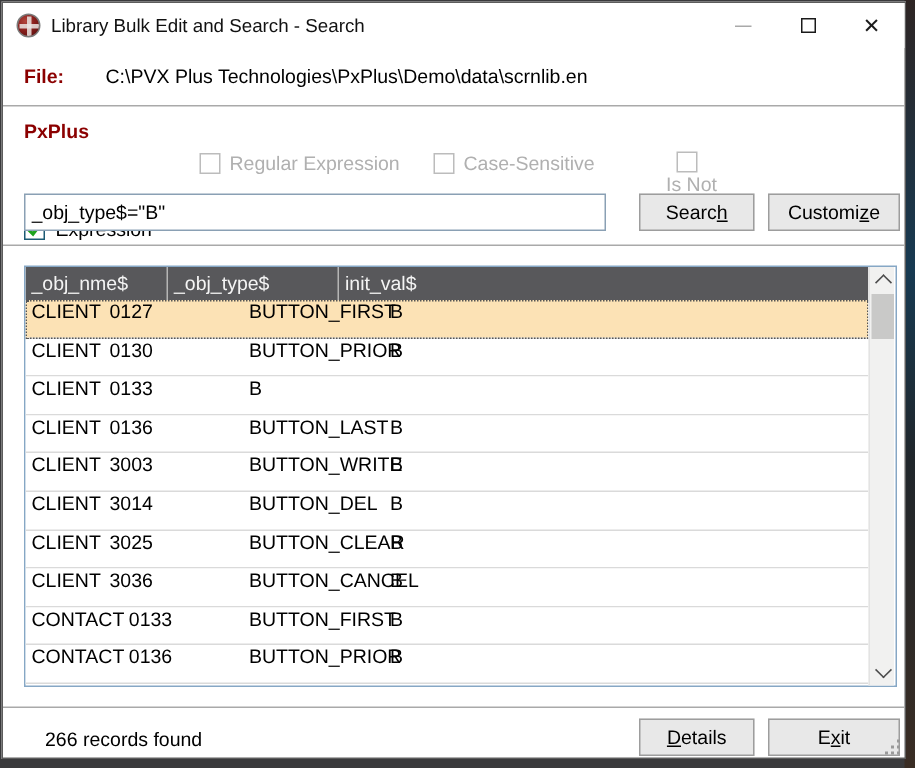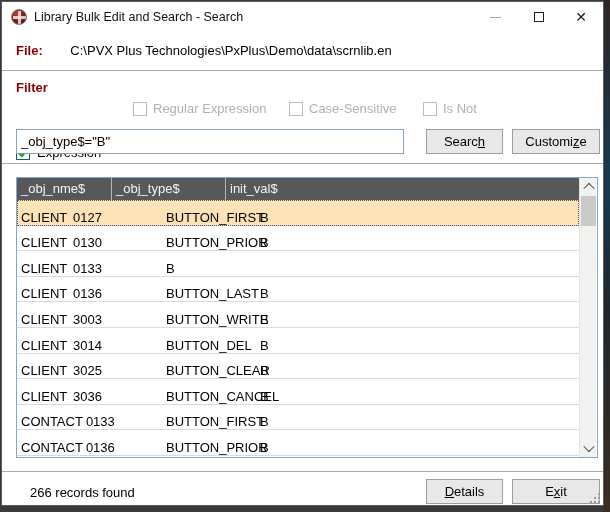--- a/index.html
+++ b/index.html
@@ -39,42 +39,42 @@
   .filter-label { position:absolute; left:14px; top:78px; font-size:13px; font-weight:bold; color:#8B0000; }
   .cb-row { position:absolute; left:0; top:99px; height:16px; width:100%; }
   .cb { position:absolute; display:flex; align-items:center; }
   .cb-box { width:14px; height:14px; background:#fff; border:1px solid #1C5A74; display:flex; align-items:center; justify-content:center; flex:none; }
   .cb.disabled .cb-box { border-color:#bcbcbc; }
   .cb-label { font-size:13px; color:#000; margin-left:6px; white-space:nowrap; }
   .cb.disabled .cb-label { color:#b0b0b0; }
   .cb .checkmark { display:none; }
   .cb.checked .checkmark { display:block; }
   .cb-exp { left:14px;margin-top:44px; }  .cb-exp .cb-label { margin-left:7px; }
-  .cb-reg { left:131px; } .cb-case { left:287px; } .cb-not { left:421px; }
+  .cb-reg { left:131px; } .cb-case { left:287px; } .cb-not { left:436px;flex-direction:column; }
   .expr-input { position:absolute; left:14px; top:127px; width:388px; height:25px;
     border:1px solid #8aa0b4; font-family:"Liberation Sans", sans-serif; font-size:13px;
     padding:0 4px; color:#000; outline:none; background:#fff; }
   .btn { position:absolute; height:25px; background:#e8e8e8; border:1px solid #9d9d9d;
     font-family:"Liberation Sans", sans-serif; font-size:13px; color:#000;
     display:flex; align-items:center; justify-content:center; cursor:default; white-space:nowrap; }
   .btn .mn { text-decoration:underline; }
   .btn-search { left:424px; top:127px; width:77px; }
   .btn-customize { left:510px; top:127px; width:88px; }
   .btn-details { left:424px; top:477px; width:77px; height:25px; }
   .btn-exit { left:510px; top:477px; width:88px; height:25px; }
   
   .grid { position:absolute; left:14px; top:175px; width:582px; height:281px;
     border:1px solid #86A7C5; background:#fff; display:flex; }
   .grid-main { width:562px; height:100%; display:flex; flex-direction:column; overflow:hidden; }
   .ghead { height:22px; background:#58585B; display:flex; flex:none; }
   .gh { color:#f4f4f4; font-size:13px; line-height:22px; padding-left:4px; overflow:hidden; white-space:nowrap; }
   .gh + .gh { border-left:1px solid #b5b5b5; }
   .col-key { width:145px; flex:none; } .col-nme { width:94px; flex:none; }
   .col-type { width:114px; flex:none; } .col-init { flex:1; }
-  .trow { height:25.6px; display:flex; align-items:flex-end; border-bottom:1px solid #dadada;
+  .trow { height:25.6px; display:flex; align-items:flex-start; border-bottom:1px solid #dadada;
     font-size:13px; color:#000; background:#fff; flex:none; }
   .trow.selected { background:#FCE2B5; outline:1px dotted #555; outline-offset:-1px; }
   .td { padding-left:4px; white-space:nowrap; overflow:visible; }
   .key-name { display:inline-block; min-width:49px; margin-right:3px; }
   
   .vscroll { width:17px; height:100%; background:#f1f1f0; flex:none; position:relative;
     border-left:1px solid #e3e3e3; }
   .sb-arrow { position:absolute; left:0; width:17px; height:16px; display:flex; align-items:center; justify-content:center; }
   .sb-up { top:1px; } .sb-down { bottom:1px; }
   .sb-thumb { position:absolute; left:1px; top:18px; width:15px; height:30px; background:#c9c9c8; }
@@ -109,21 +109,21 @@
         <span class="glyph-close">✕</span>
       </span>
   </div>
 
   <div class="file-row">
     <span class="file-label">File:</span>
     <span class="file-path">C:\PVX Plus Technologies\PxPlus\Demo\data\scrnlib.en</span>
   </div>
   <div class="sep sep1"></div>
 
-  <div class="filter-label">Filter</div>
+  <div class="filter-label">PxPlus</div>
   <div class="cb-row">
     <label class="cb cb-exp checked">
       <span class="cb-box">
         <svg class="checkmark" width="12" height="12" viewBox="0 0 12 12">
             <polyline points="2,6 5,9 10,2.5" fill="none" stroke="#1EA31E" stroke-width="2.2"></polyline>
           </svg>
       </span>
       <span class="cb-label">Expression</span>
     </label>
     <label class="cb cb-reg disabled">

